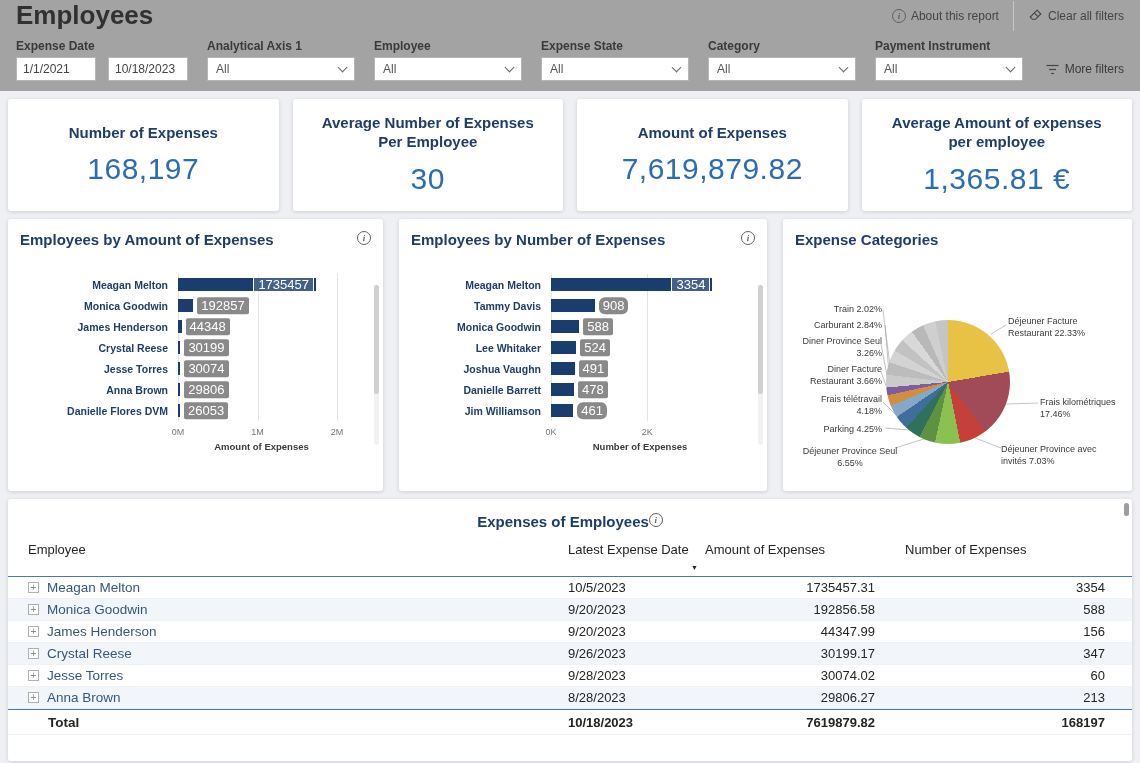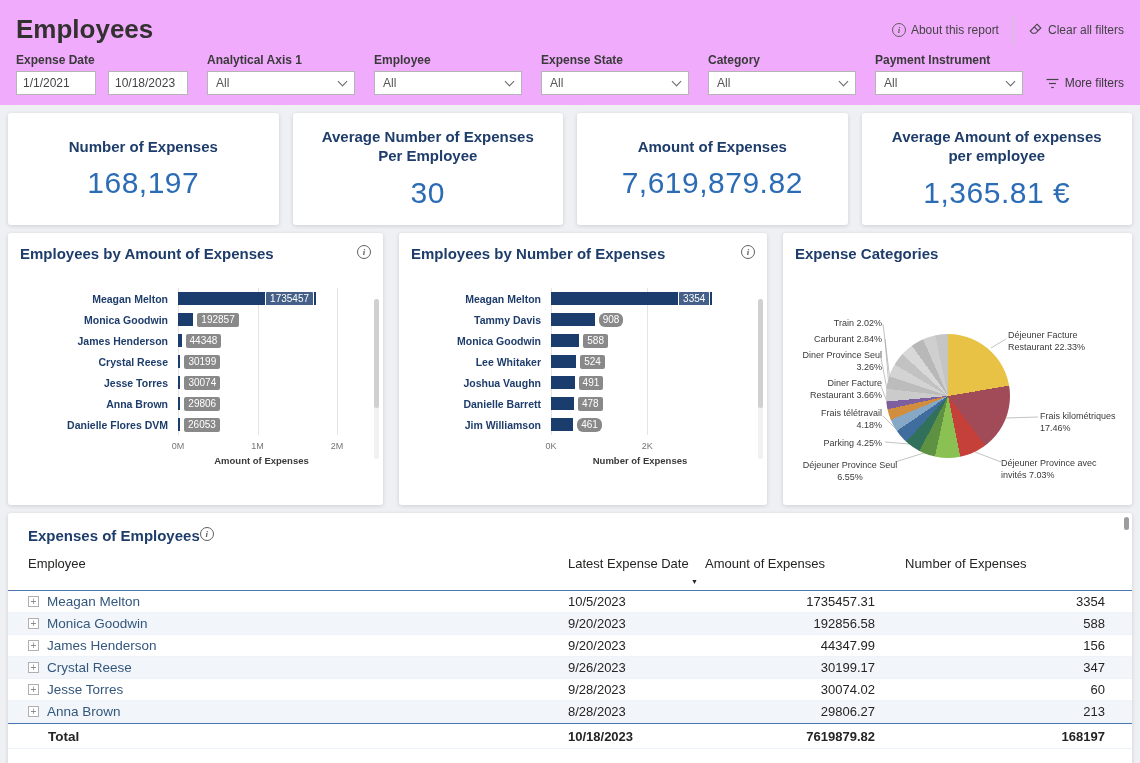--- a/index.html
+++ b/index.html
@@ -1,21 +1,21 @@
 <!DOCTYPE html>
 <html><head>
 <meta charset="utf-8">
 <style>
   * { margin:0; padding:0; box-sizing:border-box; }
   html,body { width:1140px; height:763px; overflow:hidden; background:#e9ebee; }
   body { font-family:"Liberation Sans", sans-serif; color:#252423; }
   .app { width:1140px; height:763px; background:#eef0f3; outline:1px solid #d5d5d5; }
 
   
-  header { background:#f0abfc; padding:14px 16px 10px; }
+  header { background:#a3a3a3; padding:0 16px 10px; }
   .header-top { display:flex; align-items:center; justify-content:space-between; }
   h1 { font-size:26px; font-weight:600; color:#323130; }
   .header-actions { display:flex; align-items:center; gap:14px; font-size:12px; color:#444; }
   .hdr-link { display:flex; align-items:center; gap:5px; cursor:pointer; }
   .divider { width:1px; height:30px; background:#c8c8c8; }
   .info-icon { display:inline-flex; align-items:center; justify-content:center;
     width:14px; height:14px; border:1px solid #5f5f5f; border-radius:50%; flex:0 0 auto; }
   .info-icon::before { content:"i"; font:italic 700 9px "Liberation Serif", serif; color:#5f5f5f; }
 
   
@@ -50,21 +50,21 @@
   .bc0 { --labelw:158px; }
   .bc1 { --labelw:140px; }
   .rows { position:relative; }
   .gridlines { position:absolute; left:var(--labelw); right:26px; top:0; bottom:0; }
   .gridline { position:absolute; top:0; bottom:0; width:1px; background:#e4e4e4; }
   .bar-row { display:flex; align-items:center; height:21px; position:relative; }
   .bar-cat { width:var(--labelw); padding-right:10px; text-align:right; font-size:10.5px;
     font-weight:700; color:#1e3d6b; white-space:nowrap; overflow:hidden; }
   .bar-track { flex:1; margin-right:26px; position:relative; height:13px; }
   .bar { position:absolute; left:0; top:0; bottom:0; background:#1b3d6e; }
-  .pill { position:absolute; top:50%; transform:translateY(-50%); font-size:10px; color:#fff;
+  .pill { position:absolute; top:50%; transform:translateY(-50%); font-size:13px; color:#fff;
     background:#898989; border-radius:2px; padding:1px 4px; white-space:nowrap; line-height:1.2;text-align:center; }
   .pill.inside { background:rgba(255,255,255,0.18); border:1px solid #fff; transform:translate(0,-50%); margin-right:2px; }
   .axis { margin-left:var(--labelw); margin-right:26px; position:relative; margin-top:6px; }
   .ticks { position:relative; height:12px; }
   .tick { position:absolute; transform:translateX(-50%); font-size:9px; color:#757575; }
   .axis-title { text-align:center; font-size:9.5px; font-weight:600; color:#3a3a3a; margin-top:2px; }
   .vscroll { position:absolute; right:4px; top:66px; bottom:46px; width:5px; background:#f1f1f1; border-radius:3px; }
   .vscroll .thumb { position:absolute; top:0; width:5px; height:68%; background:#d0d0d0; border-radius:3px; }
 
   
@@ -78,21 +78,21 @@
   .pl-diner-fact { top:110px; right:238px; text-align:right; width:80px; }
   .pl-teletravail { top:140px; right:238px; text-align:right; width:72px; }
   .pl-parking { top:170px; right:238px; text-align:right; white-space:nowrap; }
   .pl-dej-seul { left:0px; top:192px; width:110px; text-align:center; }
   .pl-dej-fact { left:213px; top:62px; width:100px; }
   .pl-frais-km { left:245px; top:143px; width:78px; }
   .pl-dej-inv { left:206px; top:190px; width:115px; }
 
   
   .table-card { margin-top:8px; height:262px; overflow:hidden; }
-  .table-head { display:flex; justify-content:flex-start; padding:14px 20px 8px; }
+  .table-head { display:flex; justify-content:center; padding:14px 20px 8px; }
   .table-head h2 { font-size:15px; font-weight:700; color:#1e3d6b; }
   .tbl { position:relative; }
   .thead, .tr { display:grid; grid-template-columns:552px 140px 190px 1fr; align-items:start; }
   .thead { border-bottom:1px solid #4a77b2; padding:4px 0 3px; }
   .th { font-size:13px; color:#252423; line-height:1.2; }
   .th-emp { padding-left:20px; }
   .th-date { padding-left:8px; }
   .th-amt { padding-left:5px; }
   .th-num { padding-left:15px; }
   .sort-arrow { display:block; text-align:right; padding-right:2px; }

